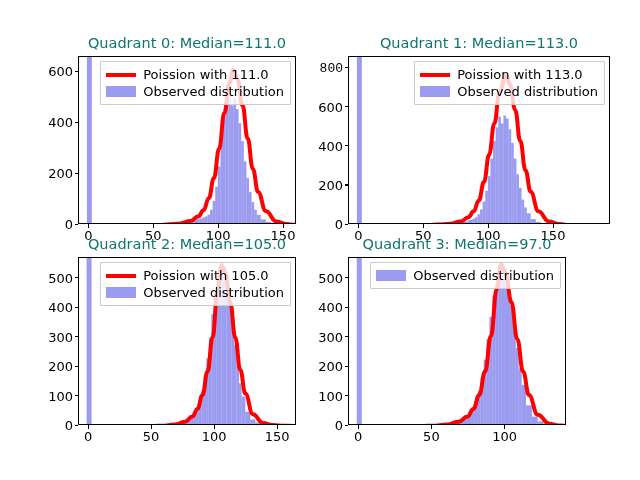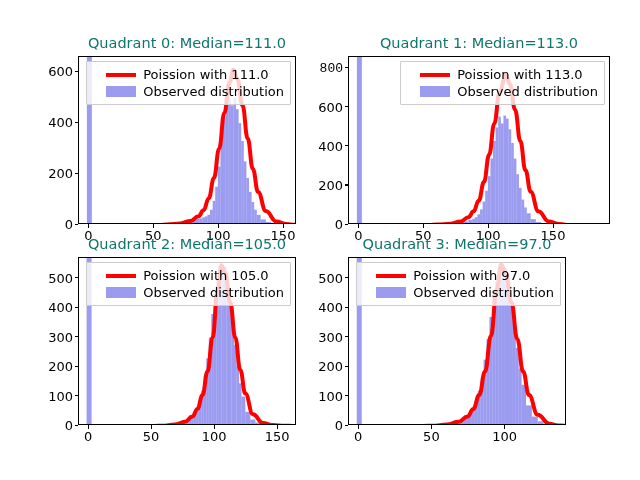--- a/index.html
+++ b/index.html
@@ -84,21 +84,21 @@
   .xtick-mark {
     width: 1.1px;
     height: 3.5px;
     top: 100%;
   }
   .legend {
     position: absolute;
     background: rgba(255,255,255,0.8);
     border: 0.9px solid #cccccc;
     box-sizing: border-box;
-    padding: 4px 6px 4px 19px;
+    padding: 4px 6px 4px 5px;
     z-index: 5;
     border-radius: 1px;
   }
   .legend-row {
     display: flex;
     align-items: center;
     height: 17px;
   }
   .legend-line {
     width: 30px;
@@ -384,24 +384,20 @@
             <rect x="188.74" y="163.28" width="5.85" height="4.72"></rect>
             <rect x="194.59" y="165.64" width="5.85" height="2.36"></rect>
             <rect x="200.44" y="166.82" width="5.85" height="1.18"></rect>
             <rect x="206.30" y="167.41" width="5.85" height="0.59"></rect>
           </g>
           <rect x="7.74" y="0" width="5.00" height="168" fill="#6666e8" fill-opacity="0.65"></rect>
           <path d="M 0.00 168.00 C 33.58 168.00, 41.04 168.00, 74.62 168.00 C 78.57 168.00, 79.45 167.71, 83.40 167.71 C 89.98 167.71, 91.44 166.53, 98.03 166.53 C 103.29 166.53, 104.46 163.87, 109.73 163.87 C 113.68 163.87, 114.56 158.57, 118.51 158.57 C 121.14 158.57, 121.73 150.91, 124.36 150.91 C 127.00 150.91, 127.58 137.05, 130.21 137.05 C 132.85 137.05, 133.43 113.47, 136.07 113.47 C 138.70 113.47, 139.29 78.11, 141.92 78.11 C 144.55 78.11, 145.14 30.95, 147.77 30.95 C 149.75 30.95, 150.19 6.48, 152.16 6.48 C 154.14 6.48, 154.58 14.74, 156.55 14.74 C 159.18 14.74, 159.77 44.21, 162.40 44.21 C 165.04 44.21, 165.62 81.05, 168.26 81.05 C 170.89 81.05, 171.47 113.47, 174.11 113.47 C 176.74 113.47, 177.33 137.05, 179.96 137.05 C 183.91 137.05, 184.79 156.80, 188.74 156.80 C 194.01 156.80, 195.18 165.64, 200.44 165.64 C 204.39 165.64, 205.27 167.41, 209.22 167.41 C 211.86 167.41, 212.44 167.71, 215.07 167.71 C 216.39 167.71, 216.68 168.00, 218.00 168.00" fill="none" stroke="#ff0000" stroke-width="4" stroke-linejoin="round" stroke-linecap="round"></path>
         </svg>
         <div class="legend" style="right: 4px; top: 4px;">
           <div class="legend-row">
-            <span class="legend-line"></span>
-            <span class="legend-text">Poission with 97.0</span>
-          </div>
-          <div class="legend-row">
             <span class="legend-patch"></span>
             <span class="legend-text">Observed distribution</span>
           </div>
         </div>
       </div>
   <div class="tick-mark ytick-mark" style="top: 167.5px;"></div>
       <div class="tick-label ytick-label" style="top: 168px; left: 0px;">0</div>
       <div class="tick-mark ytick-mark" style="top: 138.026px;"></div>
       <div class="tick-label ytick-label" style="top: 138.526px; left: 0px;">100</div>
       <div class="tick-mark ytick-mark" style="top: 108.553px;"></div>

